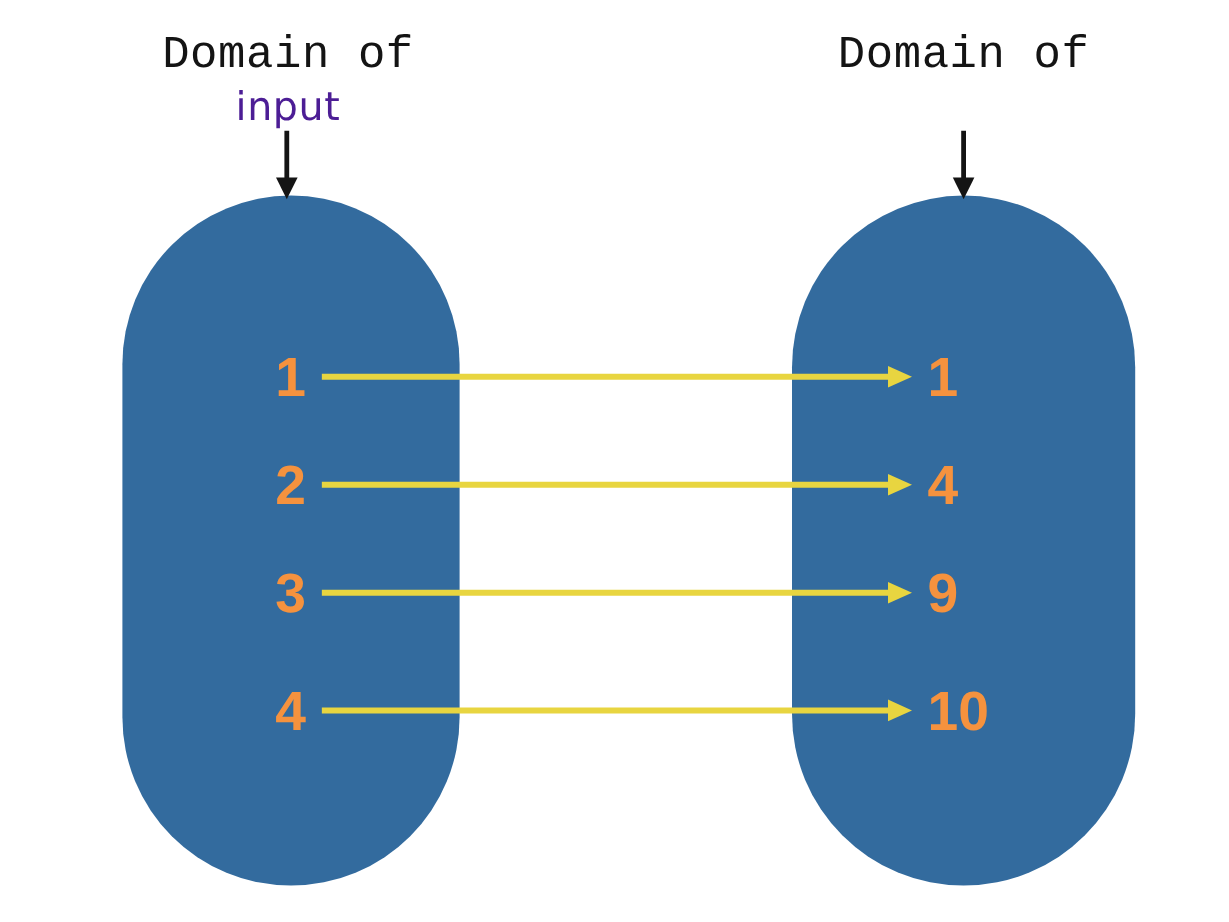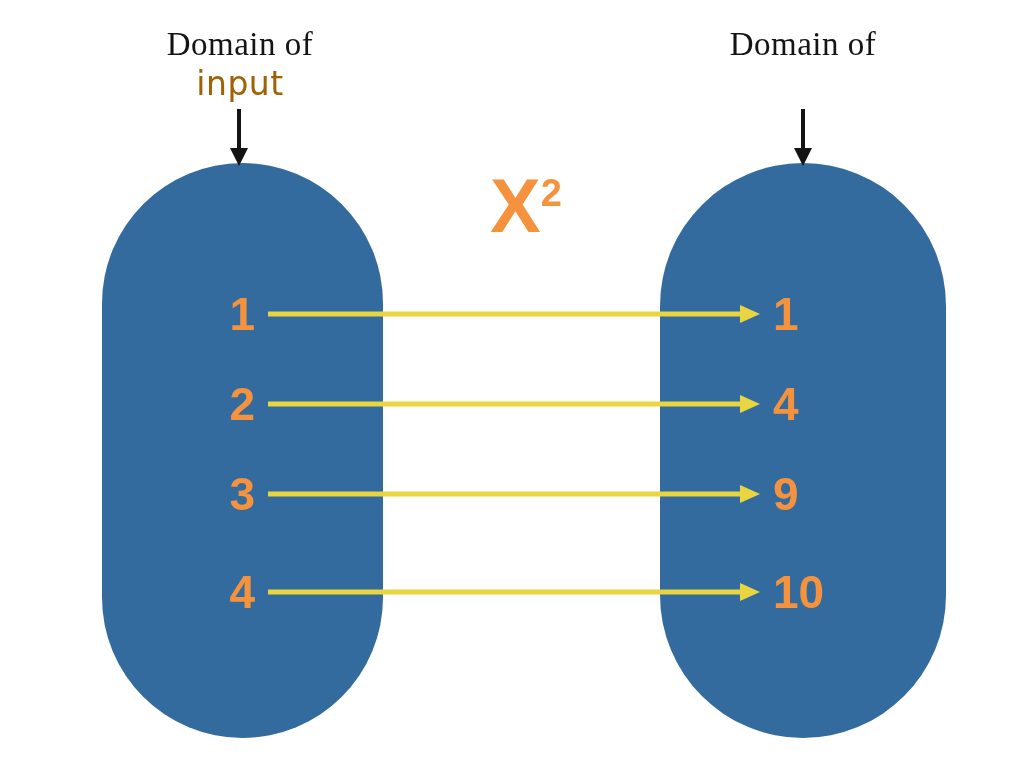--- a/index.html
+++ b/index.html
@@ -33,28 +33,28 @@
   
   .domain-label {
     position: absolute;
     text-align: center;
     line-height: 1;
     white-space: nowrap;
   }
   .domain-title {
     display: block;
     color: #141414;
-    font-family: Liberation Serif, serif;
-    font-size: 33px;
+    font-family: Liberation Mono, monospace;
+    font-size: 38px;
     font-weight: 400;
     letter-spacing: 0.5px;
   }
   .domain-sub {
     display: block;
-    color: #a16207;
+    color: #4c1d95;
     font-family: "DejaVu Sans", sans-serif;
     font-size: 33px;
     font-weight: 400;
     letter-spacing: 0.5px;
     margin-top: 6px;
   }
   #label-input  { left: 120px; top: 28px; width: 240px; }
   #label-output { left: 683px; top: 28px; width: 240px; }
 
   
@@ -124,23 +124,20 @@
 
   <svg class="down-arrow" id="arrow-into-input" viewBox="0 0 30 60">
     <line x1="15" y1="2" x2="15" y2="46" stroke="#141414" stroke-width="4"></line>
     <polygon points="15,59 6,41 24,41" fill="#141414"></polygon>
   </svg>
   <svg class="down-arrow" id="arrow-into-output" viewBox="0 0 30 60">
     <line x1="15" y1="2" x2="15" y2="46" stroke="#141414" stroke-width="4"></line>
     <polygon points="15,59 6,41 24,41" fill="#141414"></polygon>
   </svg>
 
-  <div id="function-label">
-    <span>X</span><span class="sup">2</span>
-  </div>
 
   <div class="value in" style="top:291px">1</div>
   <div class="value in" style="top:381px">2</div>
   <div class="value in" style="top:471px">3</div>
   <div class="value in" style="top:569px">4</div>
 
   <div class="value out" style="top:291px">1</div>
   <div class="value out" style="top:381px">4</div>
   <div class="value out" style="top:471px">9</div>
   <div class="value out" style="top:569px">10</div>

